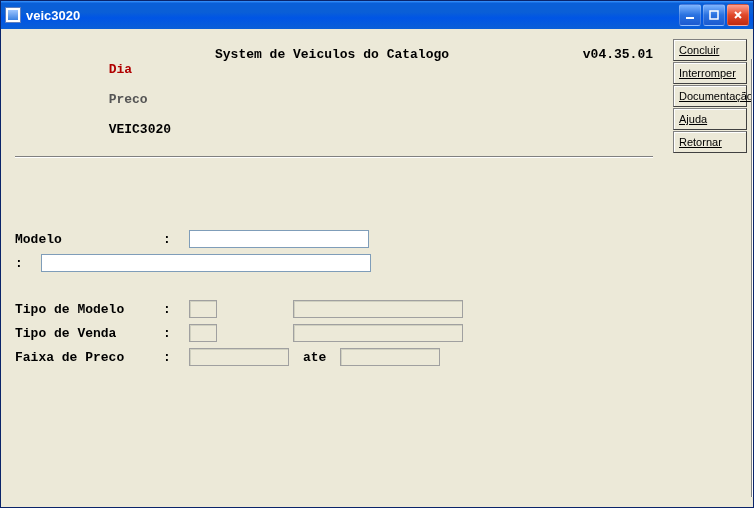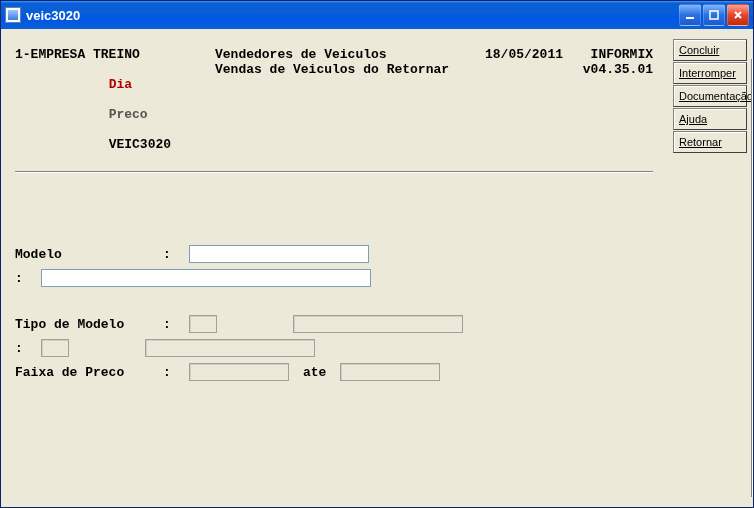--- a/index.html
+++ b/index.html
@@ -192,34 +192,28 @@
           </svg>
       </div>
     </div>
   </div>
 
   <div class="client">
     <div class="main-area">
 
       <div class="header-block">
         <div class="header-line">
-          <span class="hl-left">1-EMPRESA TREINO</span>
-          <span class="hl-mid">Vendedores de Veiculos</span>
-          <span class="hl-date">18/05/2011</span>
-          <span class="hl-right">INFORMIX</span>
-        </div>
-        <div class="header-line">
           <span class="hl-left">
             <span class="dia">Dia</span>
             <span> </span>
             <span class="system">Preco</span>
             <span>  </span>
             <span>VEIC3020</span>
           </span>
-          <span class="hl-mid">Vendas de Veiculos do Retornar</span>
+          <span class="hl-mid">System de Veiculos do Catalogo</span>
           <span class="hl-date"></span>
           <span class="hl-right">v04.35.01</span>
         </div>
         <div class="sep"></div>
       </div>
 
       <div class="form-area">
         <div class="form-row">
           <span class="form-label">Modelo</span>
           <span class="colon">:</span>
@@ -233,20 +227,21 @@
         <div class="gap"></div>
 
         <div class="form-row">
           <span class="form-label">Tipo de Modelo</span>
           <span class="colon">:</span>
           <input class="fld ro" style="width: 28px;" value="">
           <span style="width:60px;display:inline-block"></span>
           <input class="fld ro" style="width: 170px;" readonly="" value="">
         </div>
         <div class="form-row">
+          <span class="form-label">Tipo de Venda</span>
           <span class="colon">:</span>
           <input class="fld ro" style="width: 28px;" value="">
           <span style="width:60px;display:inline-block"></span>
           <input class="fld ro" style="width: 170px;" readonly="" value="">
         </div>
         <div class="form-row">
           <span class="form-label">Faixa de Preco</span>
           <span class="colon">:</span>
           <input class="fld ro" style="width: 100px;" value="">
           <span class="ate">ate</span>

